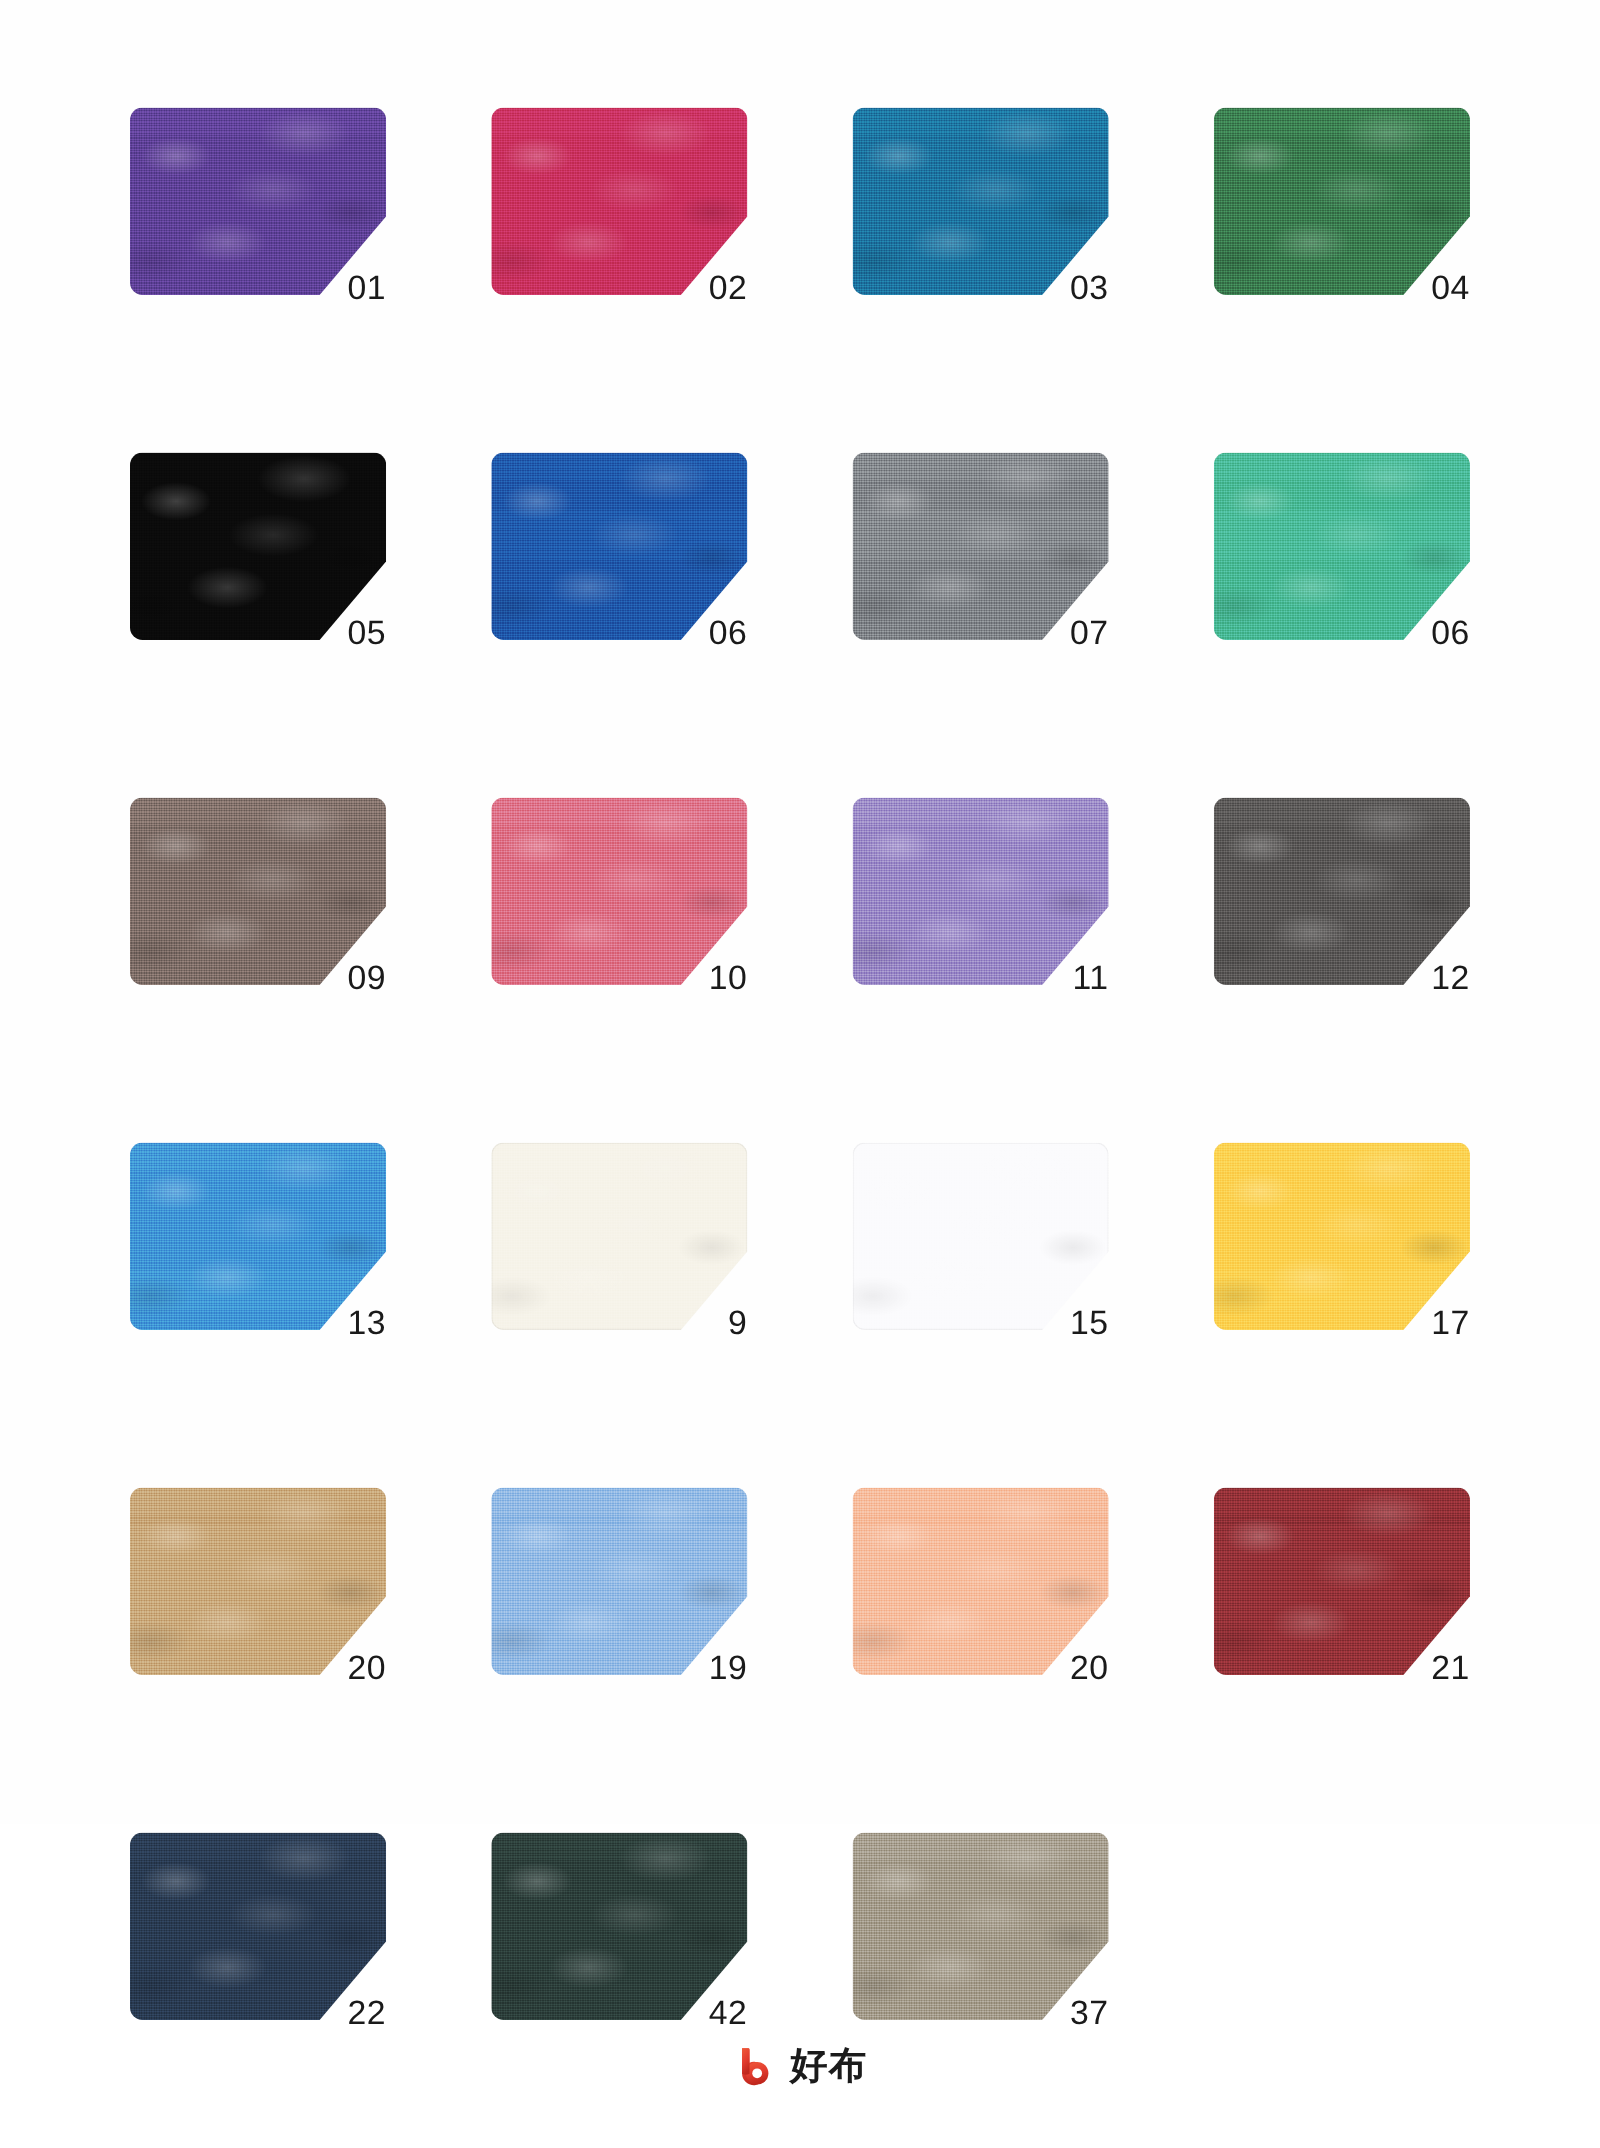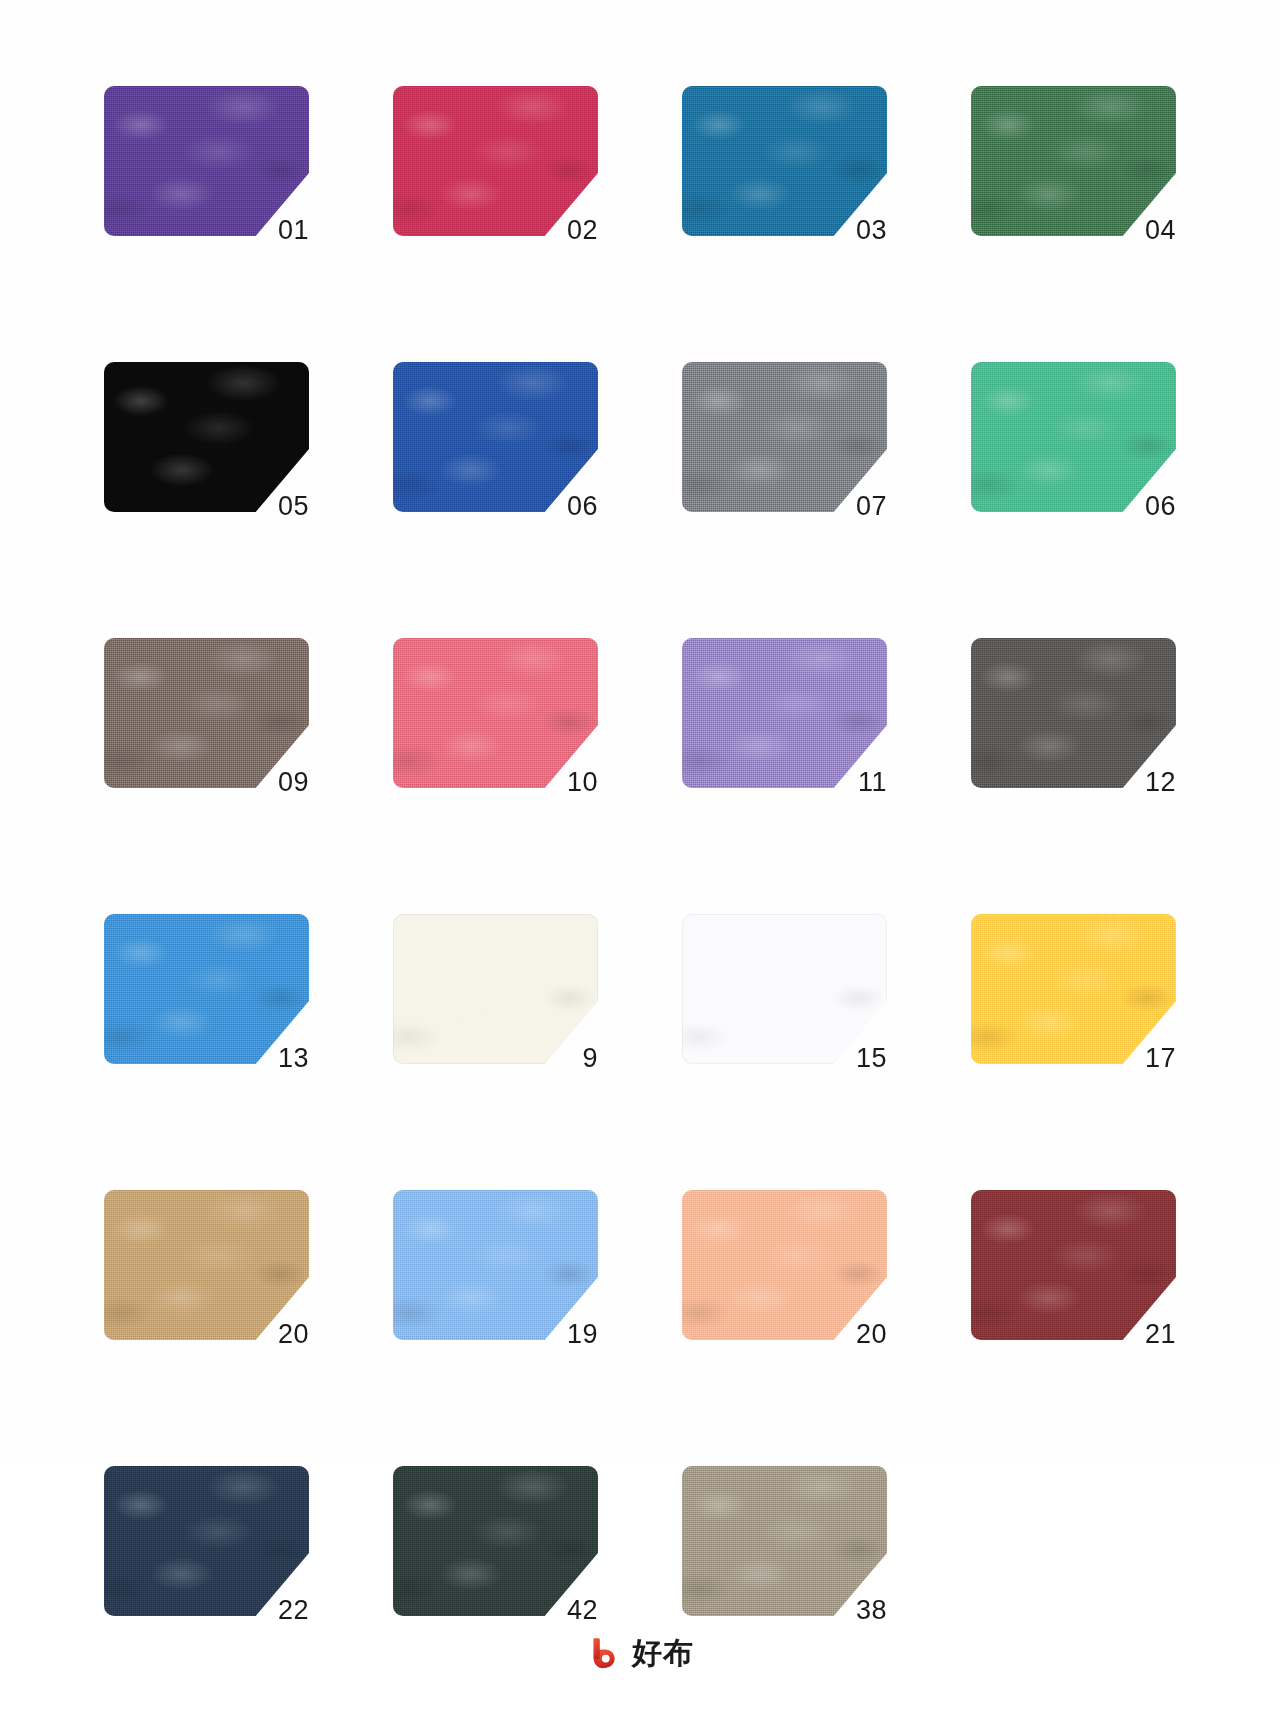--- a/index.html
+++ b/index.html
@@ -220,21 +220,21 @@
       <div class="swatch-cell">
         <div class="chip" style="background-color: rgb(40, 57, 79);"></div>
         <div class="chip-number">22</div>
       </div>
       <div class="swatch-cell">
         <div class="chip" style="background-color: rgb(44, 62, 58);"></div>
         <div class="chip-number">42</div>
       </div>
       <div class="swatch-cell">
         <div class="chip" style="background-color: rgb(160, 151, 134);"></div>
-        <div class="chip-number">38</div>
+        <div class="chip-number">37</div>
       </div>
     </div>
 
   <div class="brand">
     <svg class="brand-mark" viewBox="0 0 40 40" xmlns="http://www.w3.org/2000/svg" aria-hidden="true">
       <defs>
         <linearGradient id="bgrad" x1="0" y1="0" x2="0.3" y2="1">
           <stop offset="0%" stop-color="#ef5a3a"></stop>
           <stop offset="55%" stop-color="#e23b2e"></stop>
           <stop offset="100%" stop-color="#c0271d"></stop>

